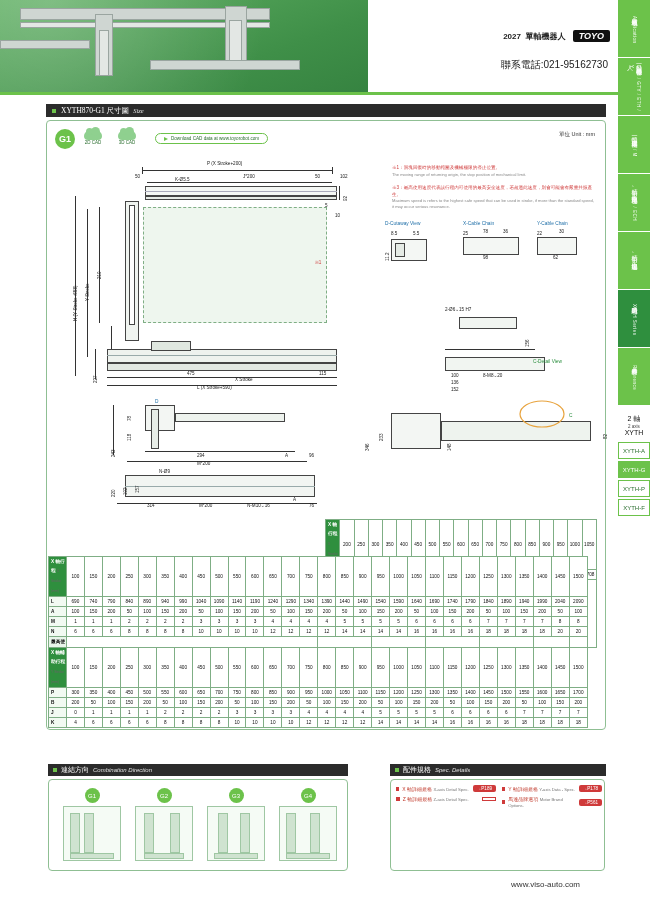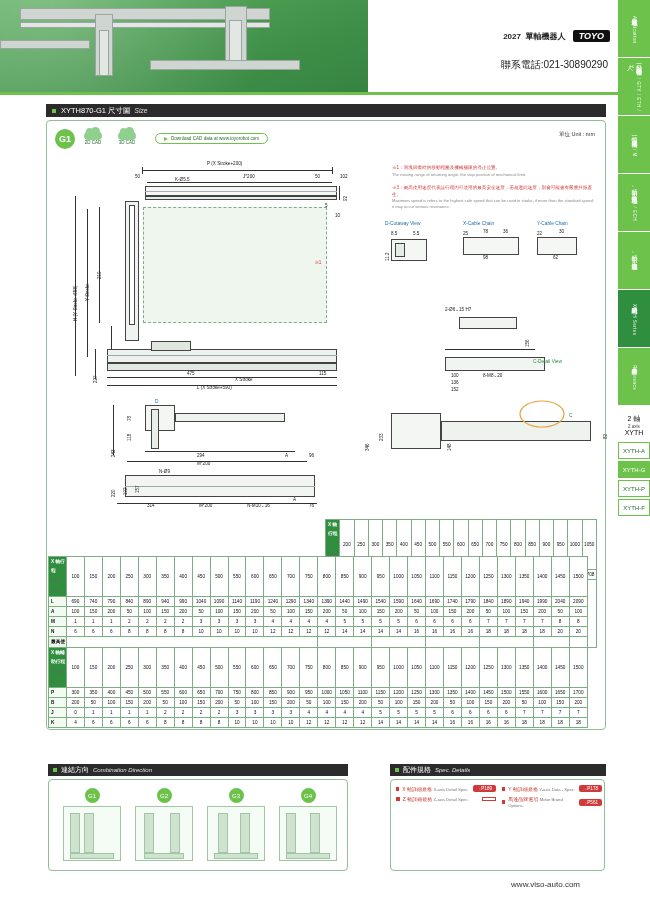--- a/index.html
+++ b/index.html
@@ -82,21 +82,21 @@
   #phone {
     position:absolute; right:10px; top:58px;
     font-size:10px; color:#1a1a1a;
   }
   #greenline { position:absolute; left:0; top:92px; width:618px; height:3px; background:#6cc24a; }
 
   
   #titlebar {
     position:absolute; left:46px; top:104px; width:560px; height:13px;
     background:#2b2b2b; color:#fff; display:flex; align-items:center;
-    padding-left:6px; font-size:7.5px;
+    padding-left:6px; font-size:7.5px;font-family:Liberation Serif, serif;
   }
   #titlebar .dot { width:4px; height:4px; background:#6cc24a; margin-right:5px; }
   #titlebar .it { font-style:italic; opacity:.85; margin-left:4px; font-size:6.5px; }
 
   
   #frame {
     position:absolute; left:46px; top:120px; width:560px; height:610px;
     border:1px solid #8fbf93; border-radius:4px; background:#fff;
   }
   #g1badge {
@@ -222,21 +222,21 @@
       <div class="rail-bar" style="left:225px;top:6px;width:22px;height:60px;"></div>
       <div class="rail-bar i" style="left:229px;top:20px;width:13px;height:42px;"></div>
       <div class="rail-bar" style="left:150px;top:60px;width:150px;height:10px;"></div>
       <div class="rail-bar" style="left:0px;top:40px;width:90px;height:9px;"></div>
     </div>
     <div class="ttl">
       <span>2027</span>
       &nbsp;<span>單軸機器人</span>
       <span class="logo">TOYO</span>
     </div>
-    <div id="phone">聯系電話:021-30890290</div>
+    <div id="phone">聯系電話:021-95162730</div>
   </div>
   <div id="greenline"></div>
 
   <div id="titlebar">
     <span class="dot"></span>
     <span>XYTH870-G1 尺寸圖</span>
     <span class="it">Size</span>
   </div>
 
   <div id="frame">

